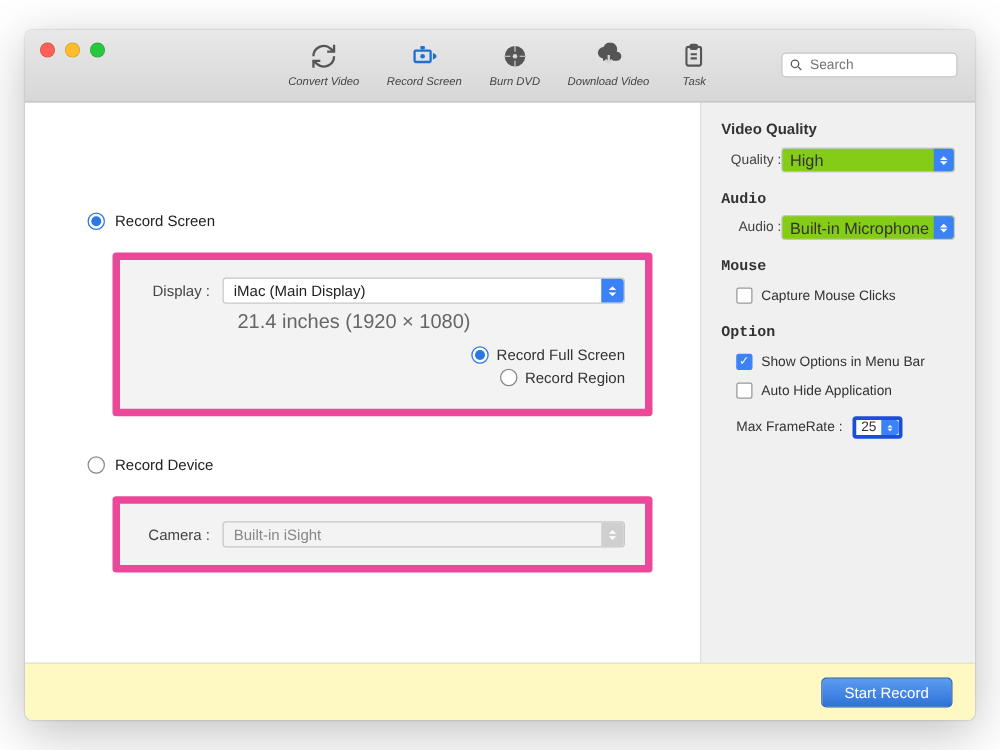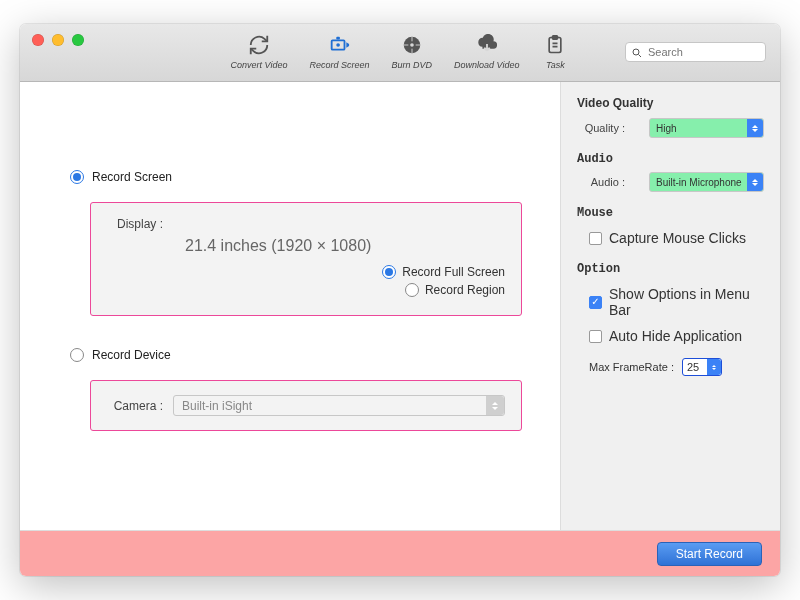--- a/index.html
+++ b/index.html
@@ -37,21 +37,21 @@
 }
 .section-radio { display: flex; align-items: center; gap: 8px; margin-top: 60px; margin-left: 10px; }
 .radio-outer {
   width: 14px; height: 14px; border-radius: 50%; border: 1px solid #888; background: #fff;
   display: inline-flex; align-items: center; justify-content: center; flex-shrink: 0;
 }
 .radio-outer.checked { border-color: #2b78e4; }
 .radio-outer.checked::after { content:""; width:8px; height:8px; background:#2b78e4; border-radius:50%; }
 .radio-label { font-size: 12px; color: #222; }
 .inset {
-  margin: 18px 10px 0 30px; background: #f3f3f3; border: 1px solid #ec4899;
+  margin: 18px 10px 0 30px; background: #f3f3f3; border: 6px solid #ec4899;
   border-radius: 3px; padding: 14px 16px;
 }
 .row { display: flex; align-items: center; gap: 10px; }
 .fld-label { font-size: 12px; color: #444; width: 56px; text-align: right; }
 .combo {
   flex: 1; height: 21px; background: #fff; border: 1px solid #c7c7c7; border-radius: 3px;
   display: flex; align-items: center; position: relative; font-size: 12px; padding: 0 8px; color: #222;
 }
 .combo.disabled { background: #f3f3f3; color: #888; }
 .combo .arrows {
@@ -61,46 +61,46 @@
 .combo.disabled .arrows { background: #cfcfcf; }
 .combo .arrows::before, .combo .arrows::after { content:""; width:0; height:0; border-left:3px solid transparent; border-right:3px solid transparent; }
 .combo .arrows::before { border-bottom:3px solid #fff; margin-bottom:2px; }
 .combo .arrows::after { border-top:3px solid #fff; }
 .subtext { font-size: 16px; color: #666; margin: 6px 0 10px 78px; }
 .sub-radios { margin-left: 78px; }
 .sub-radios .srow { display:flex; align-items:center; gap:6px; font-size:12px; margin-bottom:4px;justify-content:flex-end; }
 .section-radio.second { margin-top: 32px; text-align: right; }
 
 .side-title { font-weight: 600; font-size: 12px; margin-bottom: 8px; }
-.side-row { display: flex; align-items: center; gap: 24px; margin-bottom: 14px; }
+.side-row { display: flex; align-items: center; gap: 0; margin-bottom: 14px; }
 .side-label { font-size: 11px; color: #444; width: 48px; text-align: right; }
 .side-combo {
-  flex: 1; height: 20px; background: #86efac; border: 1px solid #c7c7c7; border-radius: 3px;
-  display: flex; align-items: center; position: relative; font-size: 10px; padding: 0 6px;
+  flex: 1; height: 20px; background: #84cc16; border: 1px solid #c7c7c7; border-radius: 3px;
+  display: flex; align-items: center; position: relative; font-size: 13px; padding: 0 6px;
 }
 .side-combo .arrows {
   position: absolute; right:0; top:0; bottom:0; width:16px; background:#3b82f6; border-radius:0 3px 3px 0;
   display:flex; flex-direction:column; align-items:center; justify-content:center;
 }
 .side-combo .arrows::before, .side-combo .arrows::after { content:""; width:0;height:0; border-left:3px solid transparent; border-right:3px solid transparent; }
 .side-combo .arrows::before { border-bottom:3px solid #fff; margin-bottom:1px; }
 .side-combo .arrows::after { border-top:3px solid #fff; }
-.checkbox-row { display:flex; align-items:center; gap:7px; font-size:14px; margin: 4px 0 6px 12px; }
+.checkbox-row { display:flex; align-items:center; gap:7px; font-size:11px; margin: 4px 0 6px 12px; }
 .cbox { width:13px; height:13px; border:1px solid #999; border-radius:2px; background:#fff; display:inline-flex; align-items:center; justify-content:center; flex-shrink:0; }
 .cbox.checked { background:#3b82f6; border-color:#3b82f6; }
 .cbox.checked::after { content:"✓"; color:#fff; font-size:10px; line-height:1; }
 .side-sep { margin-bottom: 6px; font-family: Liberation Mono, monospace; }
 .framerate-row { display:flex; align-items:center; gap:8px; margin:8px 0 0 12px; font-size:11px; }
-.small-combo { width:40px; height:18px; background:#fff; border:1px solid #1d4ed8; border-radius:3px; font-size:11px; padding:0 4px; display:flex; align-items:center; position:relative; }
+.small-combo { width:40px; height:18px; background:#fff; border:3px solid #1d4ed8; border-radius:3px; font-size:11px; padding:0 4px; display:flex; align-items:center; position:relative; }
 .small-combo .arrows { position:absolute; right:0; top:0; bottom:0; width:14px; background:#3b82f6; border-radius:0 3px 3px 0; display:flex; flex-direction:column; align-items:center; justify-content:center; }
 .small-combo .arrows::before,.small-combo .arrows::after{content:"";width:0;height:0;border-left:2.5px solid transparent;border-right:2.5px solid transparent;}
 .small-combo .arrows::before{border-bottom:2.5px solid #fff;margin-bottom:1px;}
 .small-combo .arrows::after{border-top:2.5px solid #fff;}
 .footer {
-  height: 46px; border-top: 1px solid #ddd; background: #fca5a5;
+  height: 46px; border-top: 1px solid #ddd; background: #fef9c3;
   display: flex; align-items: center; justify-content: flex-end; padding: 0 18px;
 }
 .primary-btn {
   background: linear-gradient(#5a9cf2,#2f72d6); color: #fff; border: 1px solid #2a62b8;
   font-size: 12px; padding: 4px 18px; border-radius: 4px; cursor: pointer;
 }
 svg { color: #555; }
 </style>
 </head>
 <body>
@@ -182,20 +182,24 @@
     <div class="main">
 
       <div class="section-radio">
         <span class="radio-outer checked"></span>
         <span class="radio-label">Record Screen</span>
       </div>
 
       <div class="inset">
         <div class="row">
           <span class="fld-label">Display :</span>
+          <div class="combo">
+            <span>iMac (Main Display)</span>
+            <span class="arrows"></span>
+          </div>
         </div>
         <div class="subtext">21.4 inches (1920 × 1080)</div>
         <div class="sub-radios">
           <div class="srow">
             <span class="radio-outer checked"></span>
             <span>Record Full Screen</span>
           </div>
           <div class="srow">
             <span class="radio-outer"></span>
             <span>Record Region</span>

